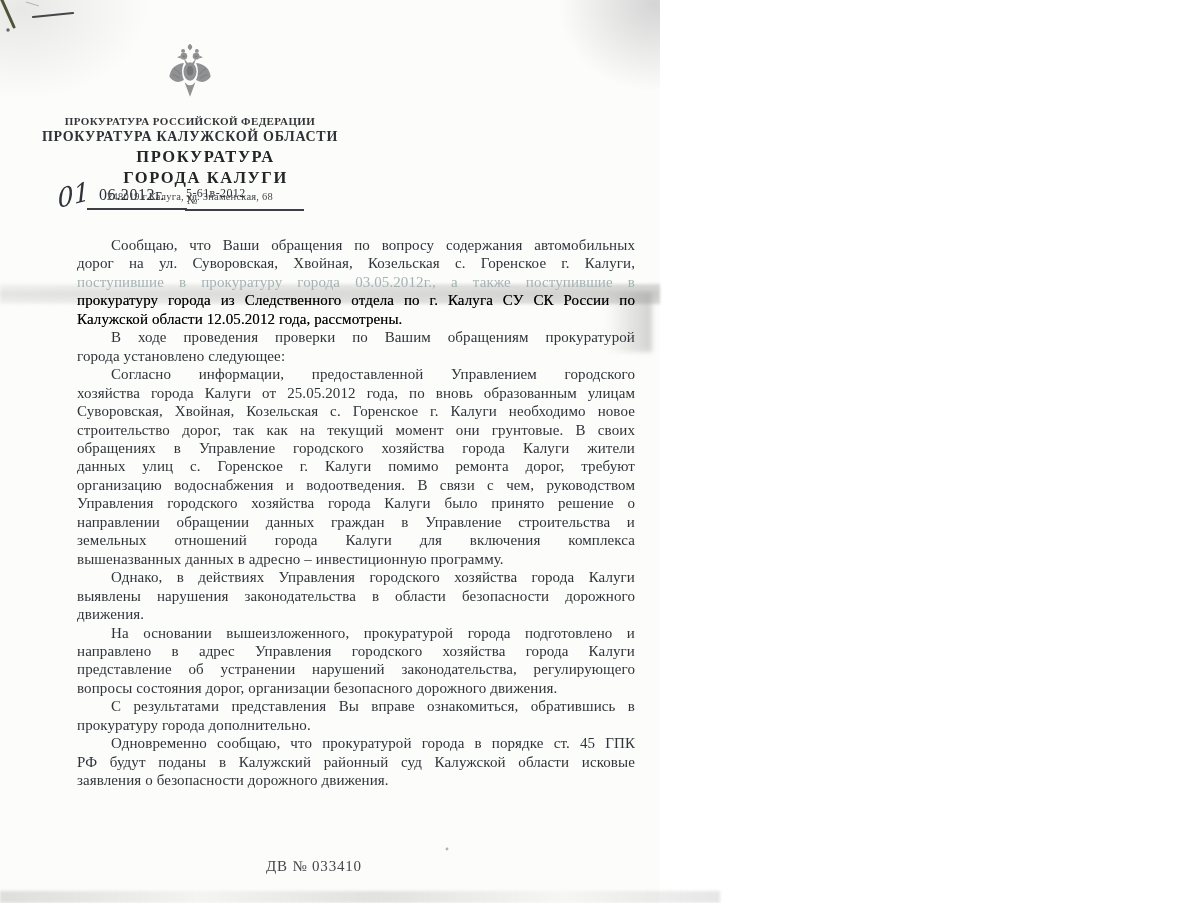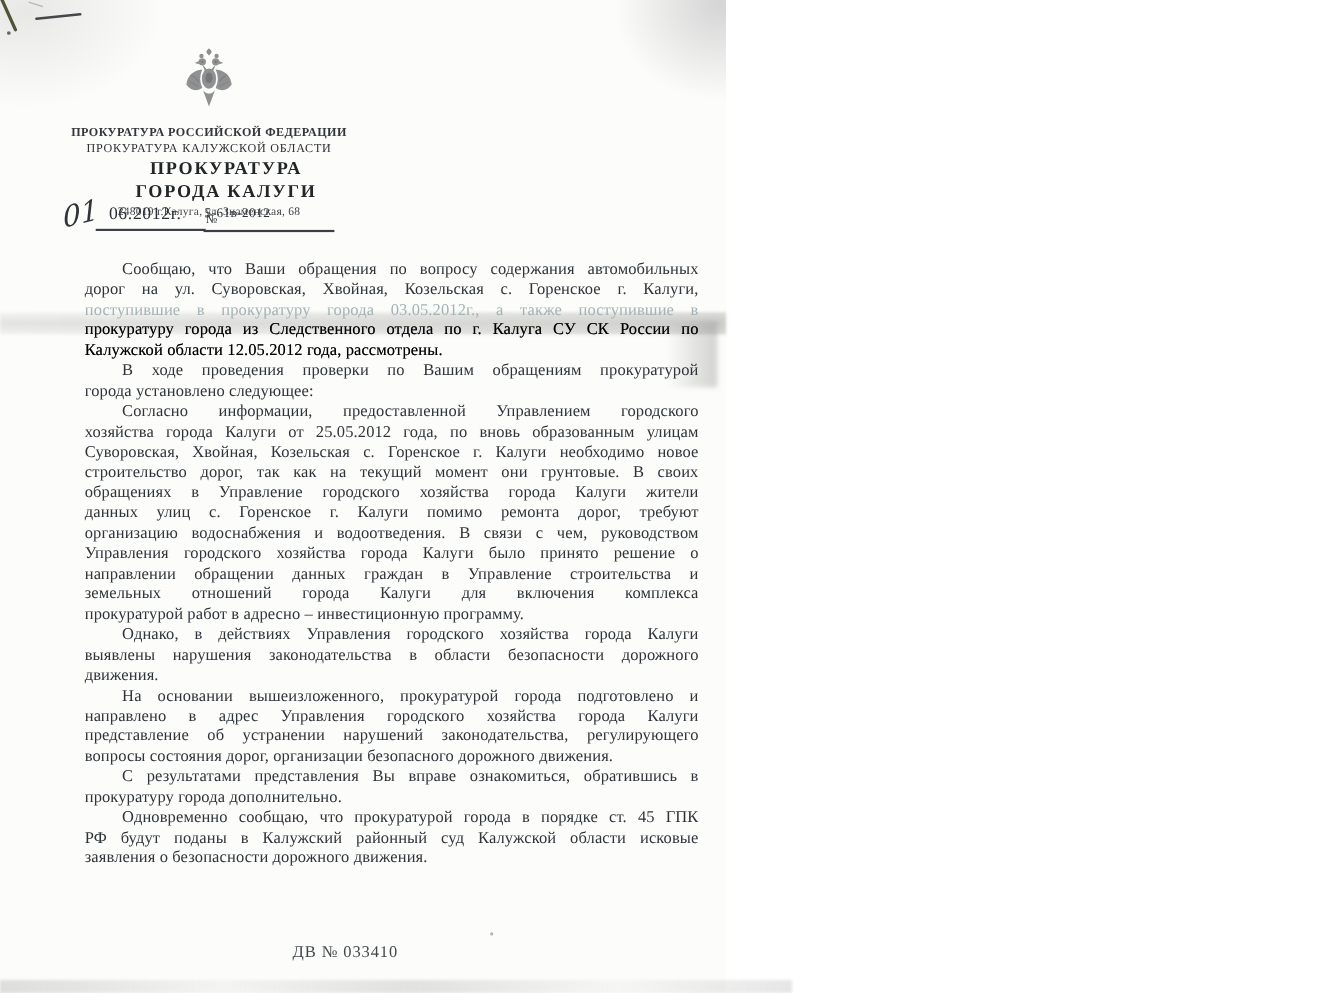--- a/index.html
+++ b/index.html
@@ -46,21 +46,21 @@
     filter:blur(1.5px);
   }
 
   
   .letterhead {
     position:absolute; left:0; top:44px; width:380px;
     text-align:center; color:#2c2f33;
   }
   .emblem { display:block; margin:0 auto; filter:blur(0.5px); opacity:0.92; }
   .org-line-1 { margin-top:16px; font-weight:bold; font-size:11px; letter-spacing:0.4px; color:#33363a; }
-  .org-line-2 { margin-top:2px; font-weight:normal; font-size:11px; letter-spacing:0.7px; color:#2e3135; }
+  .org-line-2 { margin-top:2px; font-weight:bold; font-size:14px; letter-spacing:0.7px; color:#2e3135; }
   .org-big    { margin-top:3px; font-weight:bold; font-size:16.5px; letter-spacing:1.6px; color:#232629; line-height:18px;margin-left:31px; }
   .org-addr   { margin-top:4px; font-size:10.5px; letter-spacing:0.2px; color:#43474c; }
 
   
   .ref-row { position:absolute; left:0; top:0; width:660px; height:0; color:#2c3036; }
   .hw-day {
     position:absolute; left:57px; top:180px;
     font-family:"DejaVu Serif", serif; font-style:italic;
     font-size:26px; color:#31353b;
     transform:rotate(-14deg) skewX(-10deg);
@@ -163,21 +163,21 @@
         <div class="line first">Согласно информации, предоставленной Управлением городского</div>
         <div class="line">хозяйства города Калуги от 25.05.2012 года, по вновь образованным улицам</div>
         <div class="line">Суворовская, Хвойная, Козельская с. Горенское г. Калуги необходимо новое</div>
         <div class="line">строительство дорог, так как на текущий момент они грунтовые. В своих</div>
         <div class="line">обращениях в Управление городского хозяйства города Калуги жители</div>
         <div class="line">данных улиц с. Горенское г. Калуги помимо ремонта дорог, требуют</div>
         <div class="line">организацию водоснабжения и водоотведения. В связи с чем, руководством</div>
         <div class="line">Управления городского хозяйства города Калуги было принято решение о</div>
         <div class="line">направлении обращении данных граждан в Управление строительства и</div>
         <div class="line">земельных отношений города Калуги для включения комплекса</div>
-        <div class="line last">прокуратурой работ в адресно – инвестиционную программу.</div>
+        <div class="line last">вышеназванных данных в адресно – инвестиционную программу.</div>
       </div>
       <div>
         <div class="line first">Однако, в действиях Управления городского хозяйства города Калуги</div>
         <div class="line">выявлены нарушения законодательства в области безопасности дорожного</div>
         <div class="line last">движения.</div>
       </div>
       <div>
         <div class="line first">На основании вышеизложенного, прокуратурой города подготовлено и</div>
         <div class="line">направлено в адрес Управления городского хозяйства города Калуги</div>
         <div class="line">представление об устранении нарушений законодательства, регулирующего</div>

